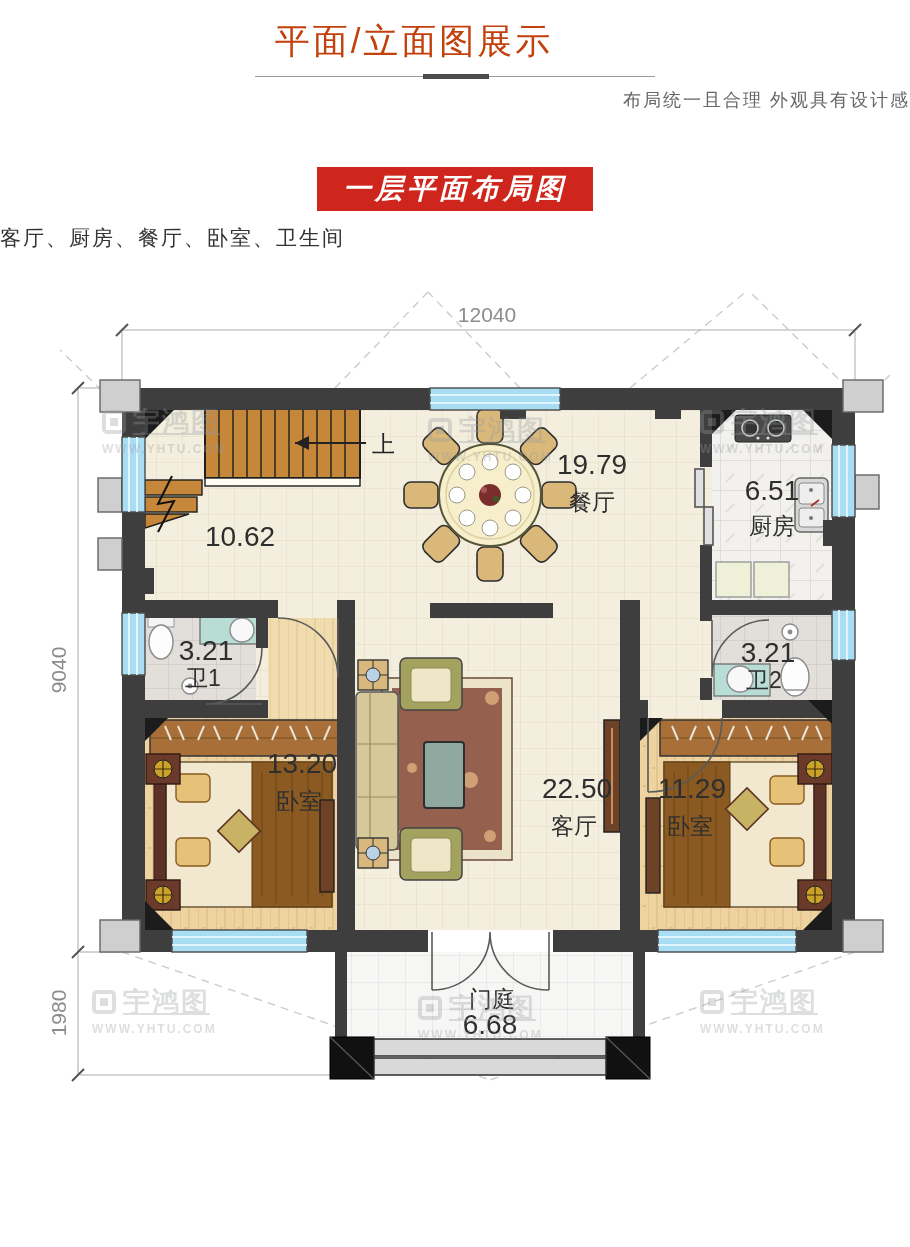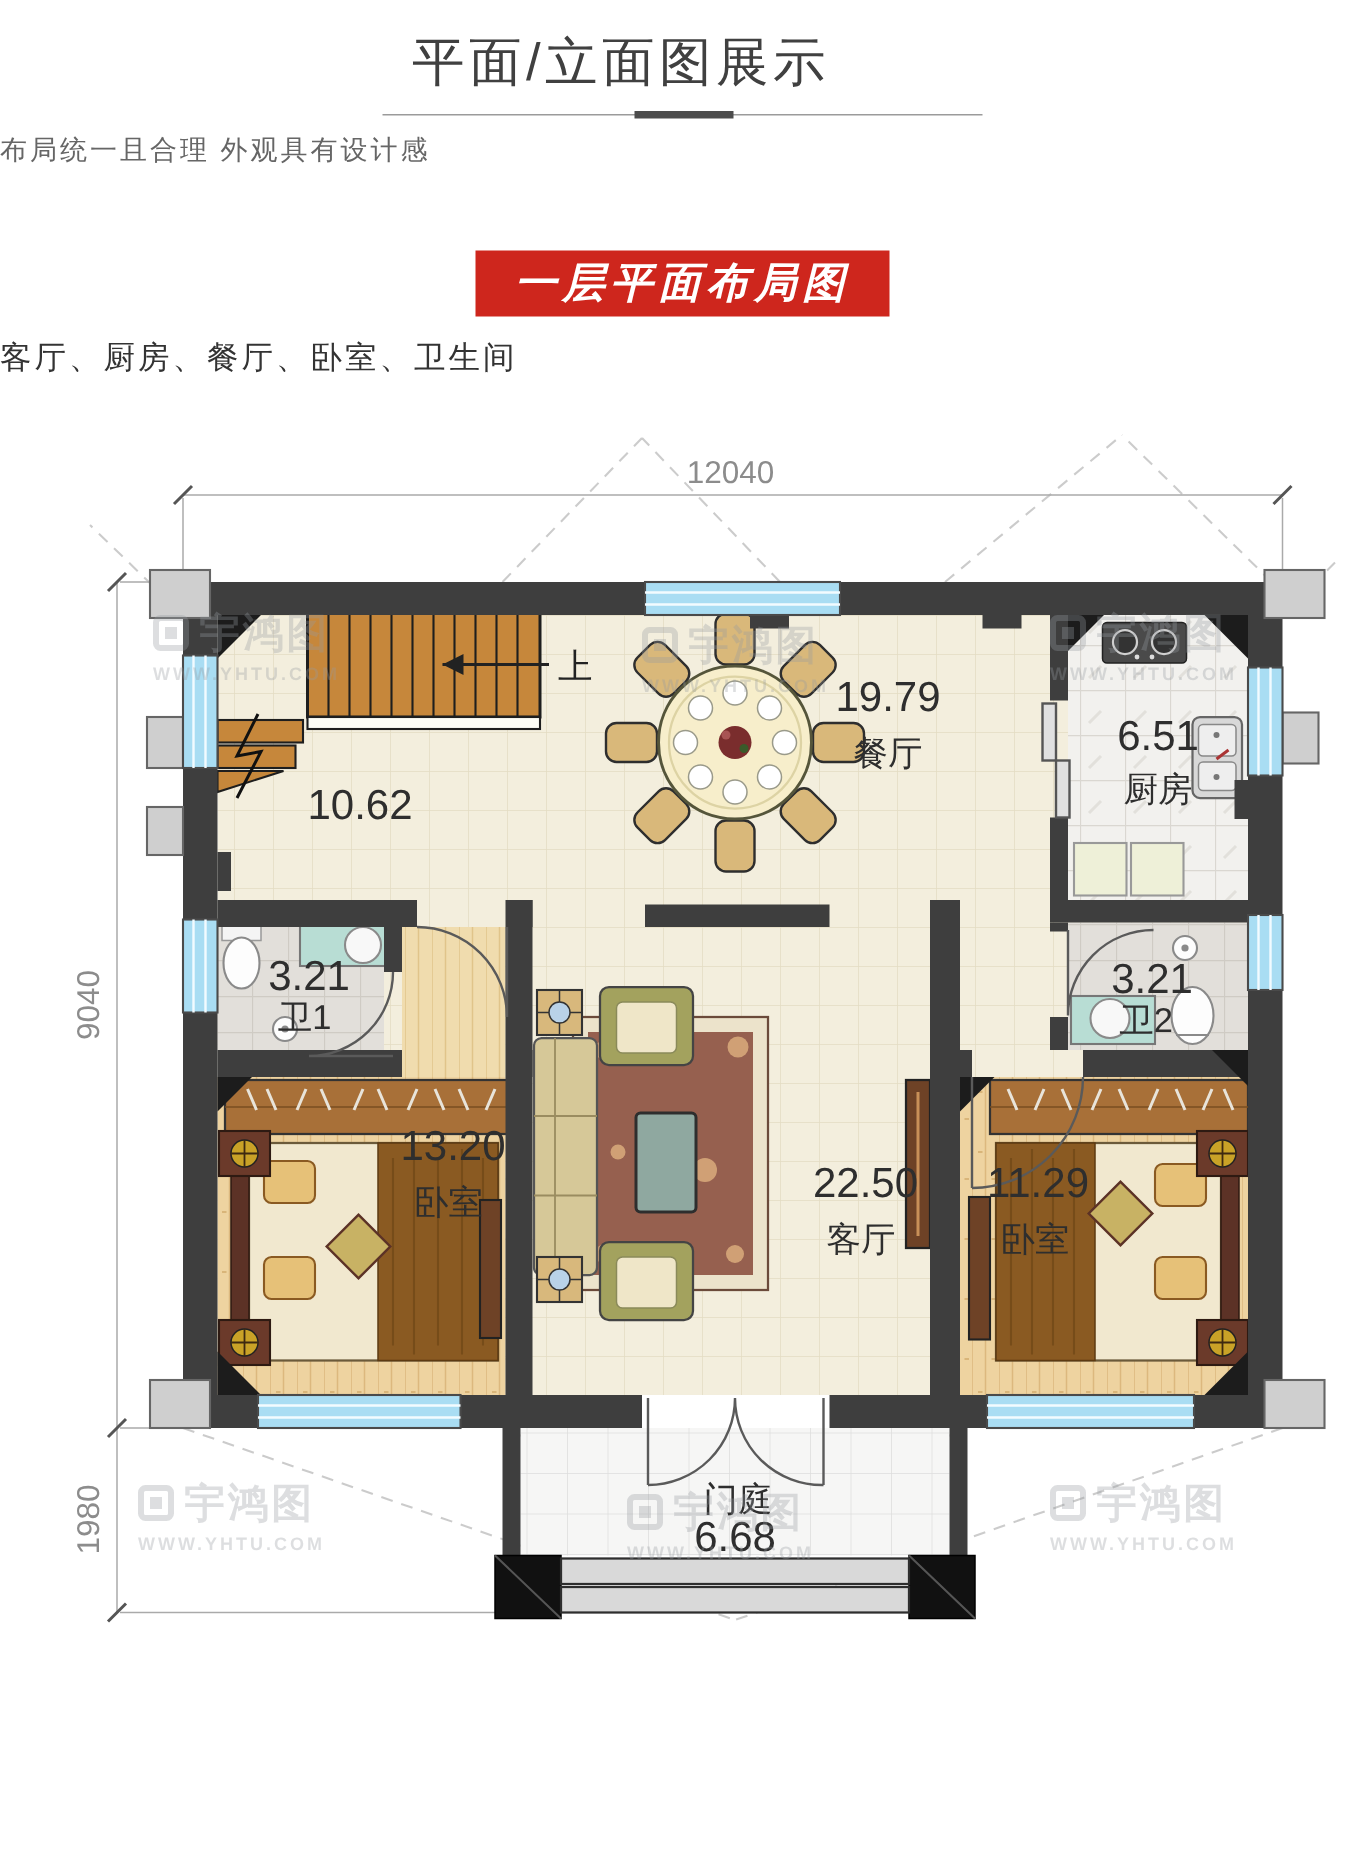--- a/index.html
+++ b/index.html
@@ -3,47 +3,47 @@
 <meta charset="utf-8">
 <style>
   html,body{margin:0;padding:0;background:#ffffff;}
   body{
     width:910px;height:1247px;position:relative;overflow:hidden;
     font-family:"Liberation Sans","DejaVu Sans",sans-serif;
   }
   
   .hdr-title{
     position:absolute;top:18px;left:0;width:828px;text-align:center;
-    font-size:35px;color:#404040;letter-spacing:3px;font-weight:400;
+    font-size:35px;color:#c2410c;letter-spacing:3px;font-weight:400;
   }
   .hdr-divider{position:absolute;top:74px;left:255px;width:400px;height:5px;}
   .hdr-divider .thin{position:absolute;top:2px;left:0;width:400px;height:1px;background:#9b9b9b;}
   .hdr-divider .thick{position:absolute;top:0;left:168px;width:66px;height:5px;background:#4c4c4c;}
   .hdr-sub{
-    position:absolute;top:88px;left:0;width:910px;text-align:left;
+    position:absolute;top:88px;left:0;width:910px;text-align:right;
     font-size:18px;color:#666;letter-spacing:2px;
   }
   .banner{
     position:absolute;top:167px;left:50%;transform:translateX(-50%);
     background:#ce261d;color:#fff;font-size:28px;font-weight:700;
     letter-spacing:4px;padding:5px 26px;line-height:34px;font-style:italic;
   }
   .room-list{
     position:absolute;top:224px;left:0;width:910px;
     font-size:21px;color:#333;letter-spacing:2px;
   }
   
   .wm{position:absolute;opacity:.32;color:#979ca1;pointer-events:none;}
   .wm-row{display:flex;align-items:center;gap:7px;}
   .wm-cube{
     width:24px;height:24px;border:4px solid currentColor;border-radius:5px;
     box-sizing:border-box;position:relative;flex:0 0 auto;
   }
   .wm-cube:after{content:"";position:absolute;left:4px;top:4px;width:8px;height:8px;background:currentColor;}
-  .wm-brand{font-size:27px;font-weight:700;letter-spacing:2px;}
+  .wm-brand{font-size:27px;font-weight:700;letter-spacing:2px;text-decoration:underline;}
   .wm-url{font-size:12px;font-weight:700;letter-spacing:2px;margin-top:2px;}
   
   .plan{position:absolute;left:0;top:280px;}
   svg text{font-family:"Liberation Sans","DejaVu Sans",sans-serif;}
   .area-num{font-size:28px;fill:#2e2e2e;}
   .room-name{font-size:23px;fill:#2e2e2e;}
   .dim-txt{font-size:21px;fill:#8c8c8c;}
 </style>
 </head>
 <body>

